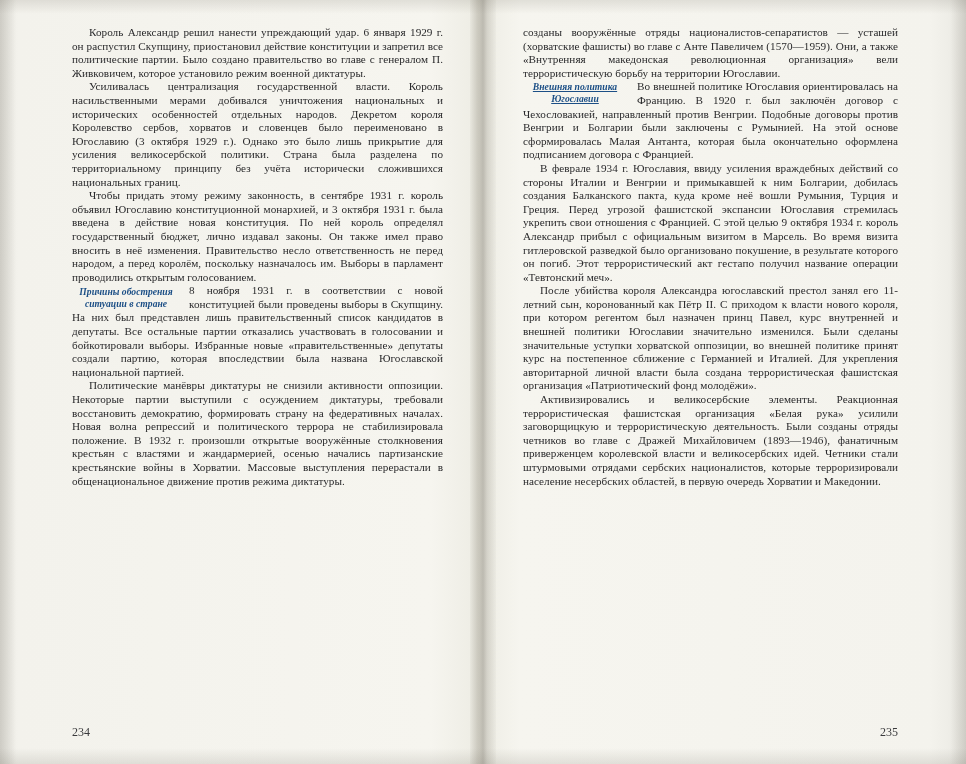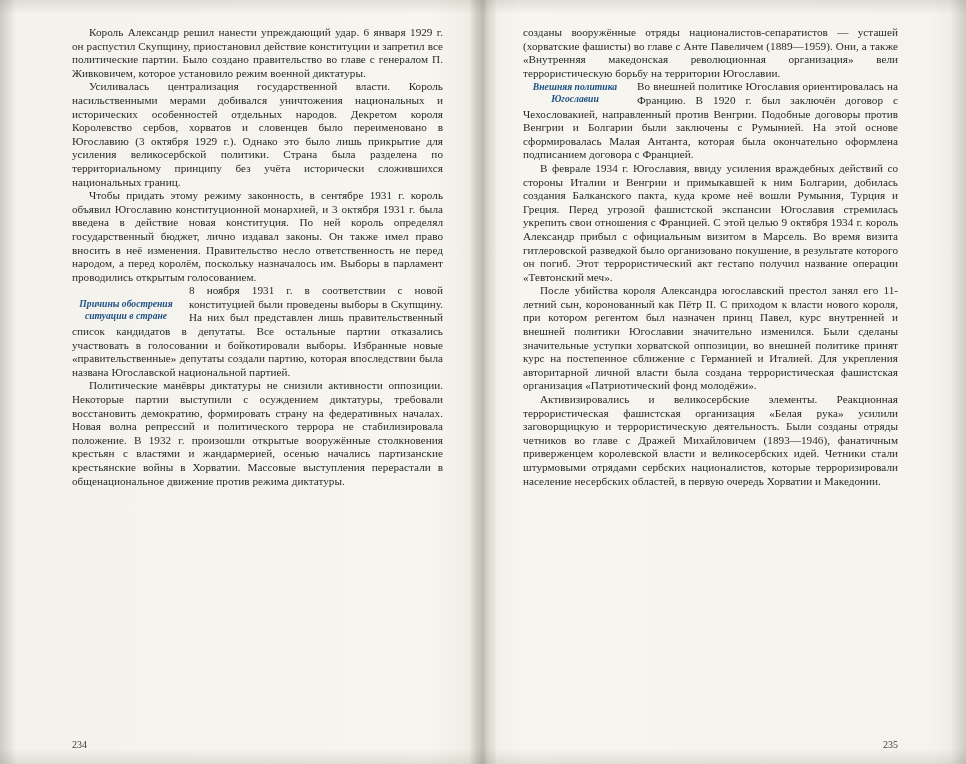--- a/index.html
+++ b/index.html
@@ -51,38 +51,39 @@
     text-align: justify;
     text-indent: 17px;
     color: #2a2a2c;
     letter-spacing: 0.02px;
     hyphens: auto;
   }
   p.noindent { text-indent: 0; }
   .side-head {
     float: left;
     width: 108px;
-    margin: 14px 9px 1px 0;
+    margin: 2px 9px 1px 0;
     font-size: 9.6px;
     line-height: 11.6px;
     font-weight: bold;
     font-style: italic;
     color: #1c4f86;
     text-align: center;
     text-indent: 0;
   }
   .side-head.right-head {
     float: left;
     width: 104px;
     margin: 1px 10px 1px 0;
+    text-decoration: underline;
   }
   .folio {
     position: absolute;
-    bottom: 14px;
-    font-size: 10px;
+    bottom: 24px;
+    font-size: 12px;
     color: #3a3a3c;
     font-family: "Liberation Serif", serif;
   }
   .folio.left { left: 72px; }
   .folio.right { right: 68px; margin-top: 20px; }
   .gutter {
     position: absolute;
     top: 0;
     left: 470px;
     width: 26px;
@@ -133,21 +134,21 @@
         <span class="side-head">Причины обострения ситуации в стране</span>
         <span>8 ноября 1931 г. в соответствии с новой конституцией были проведены выборы в Скупщину. На них был представлен лишь правительственный список кандидатов в депутаты. Все остальные партии отказались участвовать в голосовании и бойкотировали выборы. Избранные новые «правительственные» депутаты создали партию, которая впоследствии была названа Югославской национальной партией.</span>
       </p>
       <p>Политические манёвры диктатуры не снизили активности оппозиции. Некоторые партии выступили с осуждением диктатуры, требовали восстановить демократию, формировать страну на федеративных началах. Новая волна репрессий и политического террора не стабилизировала положение. В 1932 г. произошли открытые вооружённые столкновения крестьян с властями и жандармерией, осенью начались партизанские крестьянские войны в Хорватии. Массовые выступления перерастали в общенациональное движение против режима диктатуры.</p>
     </div>
     <div class="folio left">234</div>
   </div>
 
   <div class="page right">
     <div class="col">
-      <p class="noindent">созданы вооружённые отряды националистов-сепаратистов — усташей (хорватские фашисты) во главе с Анте Павеличем (1889—1959). Они, а также «Внутренняя македонская революционная организация» вели террористическую борьбу на территории Югославии.</p>
+      <p class="noindent">созданы вооружённые отряды националистов-сепаратистов — усташей (хорватские фашисты) во главе с Анте Павеличем (1570—1959). Они, а также «Внутренняя македонская революционная организация» вели террористическую борьбу на территории Югославии.</p>
       <p class="noindent">
         <span class="side-head right-head">Внешняя политика Югославии</span>
         <span>Во внешней политике Югославия ориентировалась на Францию. В 1920 г. был заключён договор с Чехословакией, направленный против Венгрии. Подобные договоры против Венгрии и Болгарии были заключены с Румынией. На этой основе сформировалась Малая Антанта, которая была окончательно оформлена подписанием договора с Францией.</span>
       </p>
       <p>В феврале 1934 г. Югославия, ввиду усиления враждебных действий со стороны Италии и Венгрии и примыкавшей к ним Болгарии, добилась создания Балканского пакта, куда кроме неё вошли Румыния, Турция и Греция. Перед угрозой фашистской экспансии Югославия стремилась укрепить свои отношения с Францией. С этой целью 9 октября 1934 г. король Александр прибыл с официальным визитом в Марсель. Во время визита гитлеровской разведкой было организовано покушение, в результате которого он погиб. Этот террористический акт гестапо получил название операции «Тевтонский меч».</p>
       <p>После убийства короля Александра югославский престол занял его 11-летний сын, коронованный как Пётр II. С приходом к власти нового короля, при котором регентом был назначен принц Павел, курс внутренней и внешней политики Югославии значительно изменился. Были сделаны значительные уступки хорватской оппозиции, во внешней политике принят курс на постепенное сближение с Германией и Италией. Для укрепления авторитарной личной власти была создана террористическая фашистская организация «Патриотический фонд молодёжи».</p>
       <p>Активизировались и великосербские элементы. Реакционная террористическая фашистская организация «Белая рука» усилили заговорщицкую и террористическую деятельность. Были созданы отряды четников во главе с Дражей Михайловичем (1893—1946), фанатичным приверженцем королевской власти и великосербских идей. Четники стали штурмовыми отрядами сербских националистов, которые терроризировали население несербских областей, в первую очередь Хорватии и Македонии.</p>
     </div>
     <div class="folio right">235</div>
   </div>

